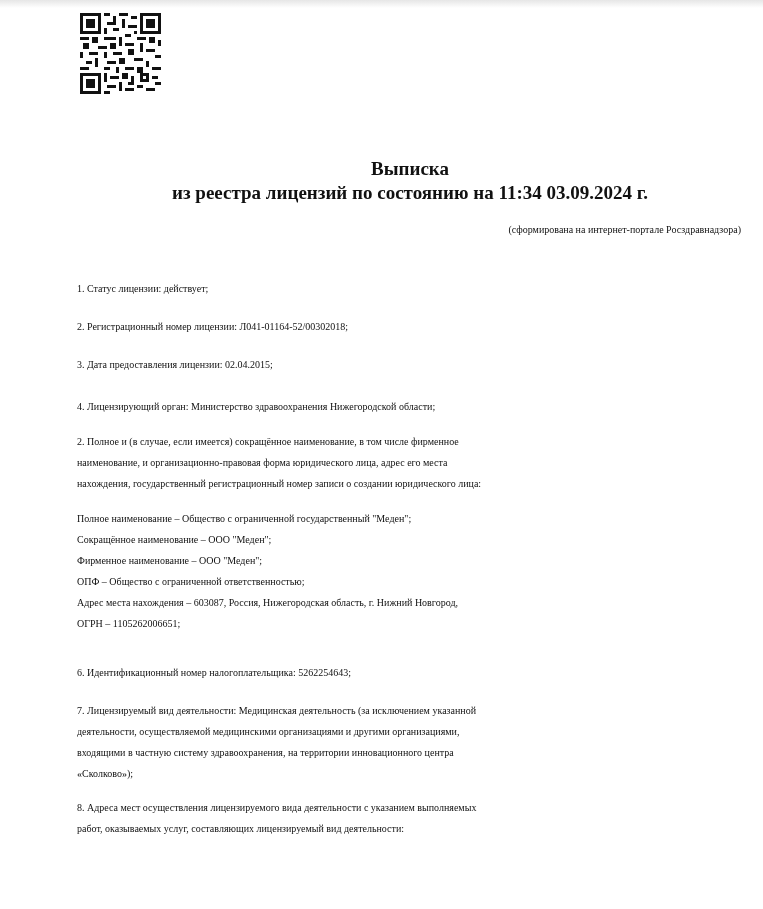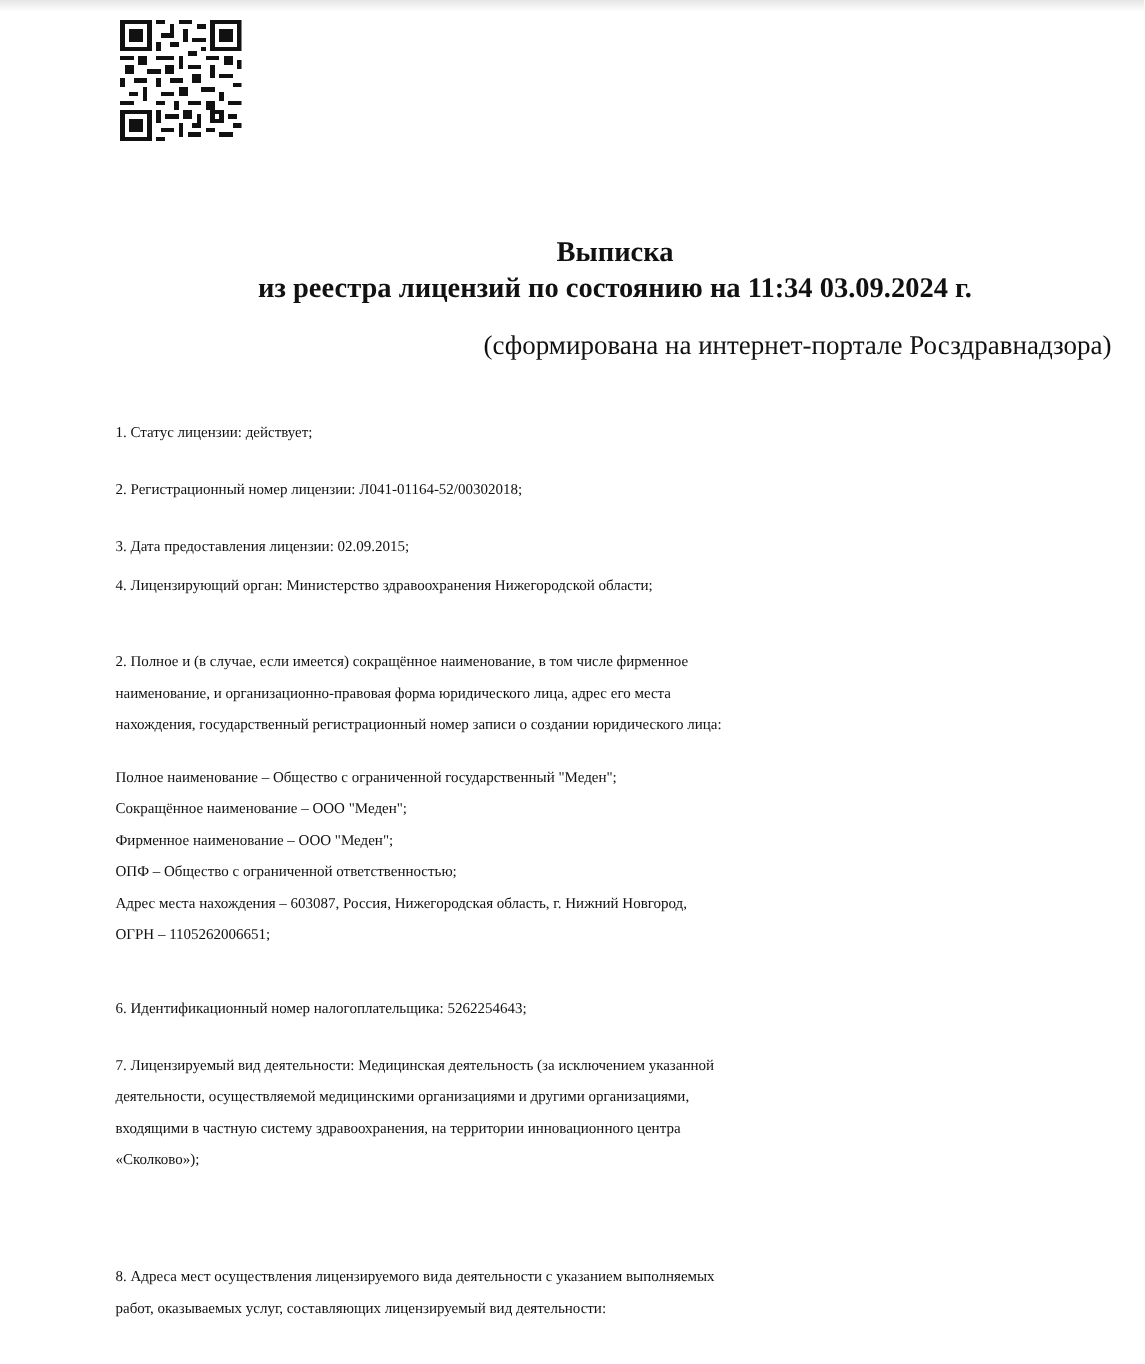--- a/index.html
+++ b/index.html
@@ -18,21 +18,21 @@
       position: absolute; left: 80px; top: 13px; width: 81px; height: 81px;
     }
     .title {
       position: absolute; left: 0; width: 820px; text-align: center;
       font-weight: bold; font-size: 19px; line-height: 26px;
     }
     .title1 { top: 156px; }
     .title2 { top: 180px; }
     .note {
       position: absolute; right: 22px; top: 222px;
-      font-size: 18px; line-height: 16px; margin-left: 12px;
+      font-size: 10px; line-height: 16px; margin-left: 12px;
     }
     .p {
       position: absolute; left: 77px; width: 660px;
       font-size: 10px; line-height: 21px;
     }
   </style>
 </head>
 <body>
 
 <div class="top-shade"></div>
@@ -110,22 +110,22 @@
       <rect x="16" y="23" width="2" height="1"></rect>
   </g>
 </svg>
 
 <div class="title title1">Выписка</div>
 <div class="title title2">из реестра лицензий по состоянию на 11:34 03.09.2024 г.</div>
 <div class="note">(сформирована на интернет-портале Росздравнадзора)</div>
 
 <div class="p" style="top:278px">1. Статус лицензии: действует;</div>
 <div class="p" style="top:316px">2. Регистрационный номер лицензии: Л041-01164-52/00302018;</div>
-<div class="p" style="top:354px">3. Дата предоставления лицензии: 02.09.2015;</div>
-<div class="p" style="top:380px">4. Лицензирующий орган: Министерство здравоохранения Нижегородской области;</div>
+<div class="p" style="top:354px">3. Дата предоставления лицензии: 02.04.2015;</div>
+<div class="p" style="top:396px">4. Лицензирующий орган: Министерство здравоохранения Нижегородской области;</div>
 
 <div class="p" style="top:431px">
   <div>2. Полное и (в случае, если имеется) сокращённое наименование, в том числе фирменное</div>
   <div>наименование, и организационно-правовая форма юридического лица, адрес его места</div>
   <div>нахождения, государственный регистрационный номер записи о создании юридического лица:</div>
 </div>
 
 <div class="p" style="top:508px">
   <div>Полное наименование – Общество с ограниченной государственный "Меден";</div>
   <div>Сокращённое наименование – ООО "Меден";</div>
@@ -137,16 +137,16 @@
 
 <div class="p" style="top:662px">6. Идентификационный номер налогоплательщика: 5262254643;</div>
 
 <div class="p" style="top:700px">
   <div>7. Лицензируемый вид деятельности: Медицинская деятельность (за исключением указанной</div>
   <div>деятельности, осуществляемой медицинскими организациями и другими организациями,</div>
   <div>входящими в частную систему здравоохранения, на территории инновационного центра</div>
   <div>«Сколково»);</div>
 </div>
 
-<div class="p" style="top:841px">
+<div class="p" style="top:797px">
   <div>8. Адреса мест осуществления лицензируемого вида деятельности с указанием выполняемых</div>
   <div>работ, оказываемых услуг, составляющих лицензируемый вид деятельности:</div>
 </div>
 
 </body></html>

